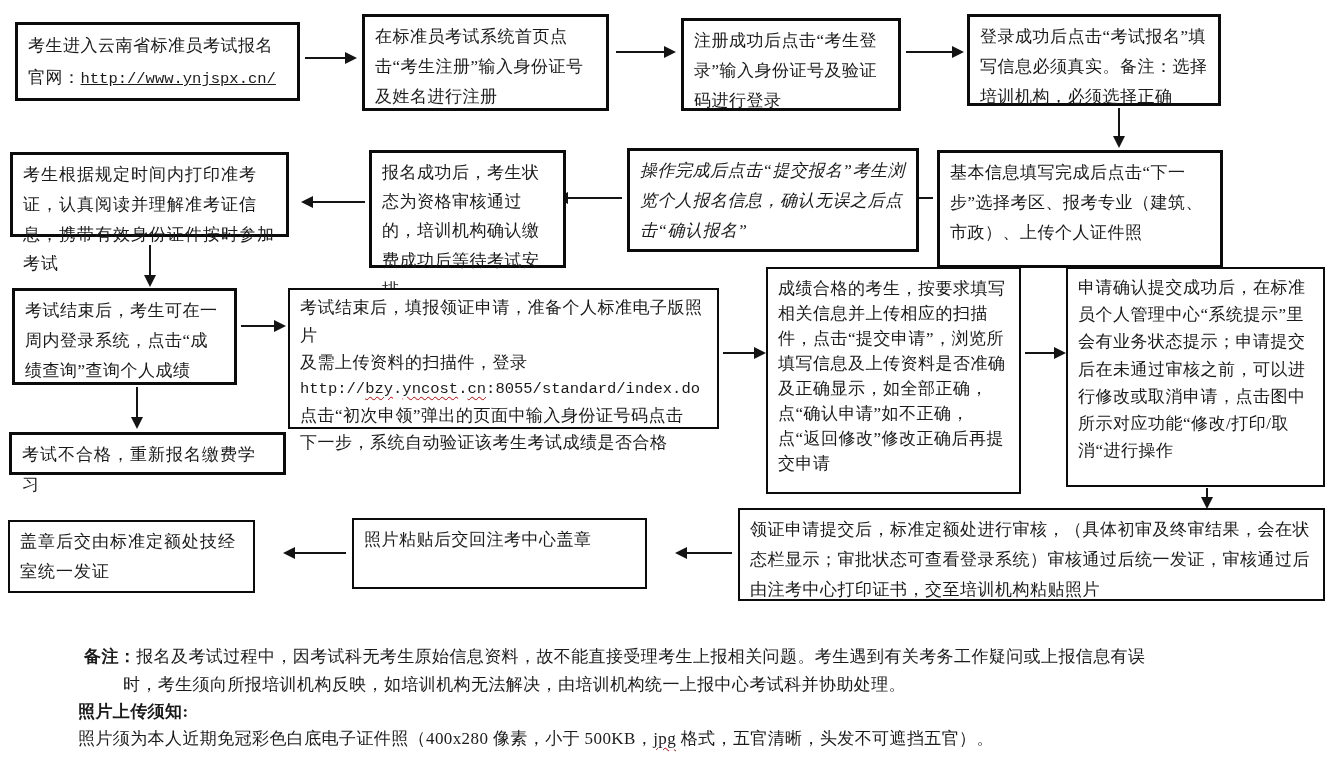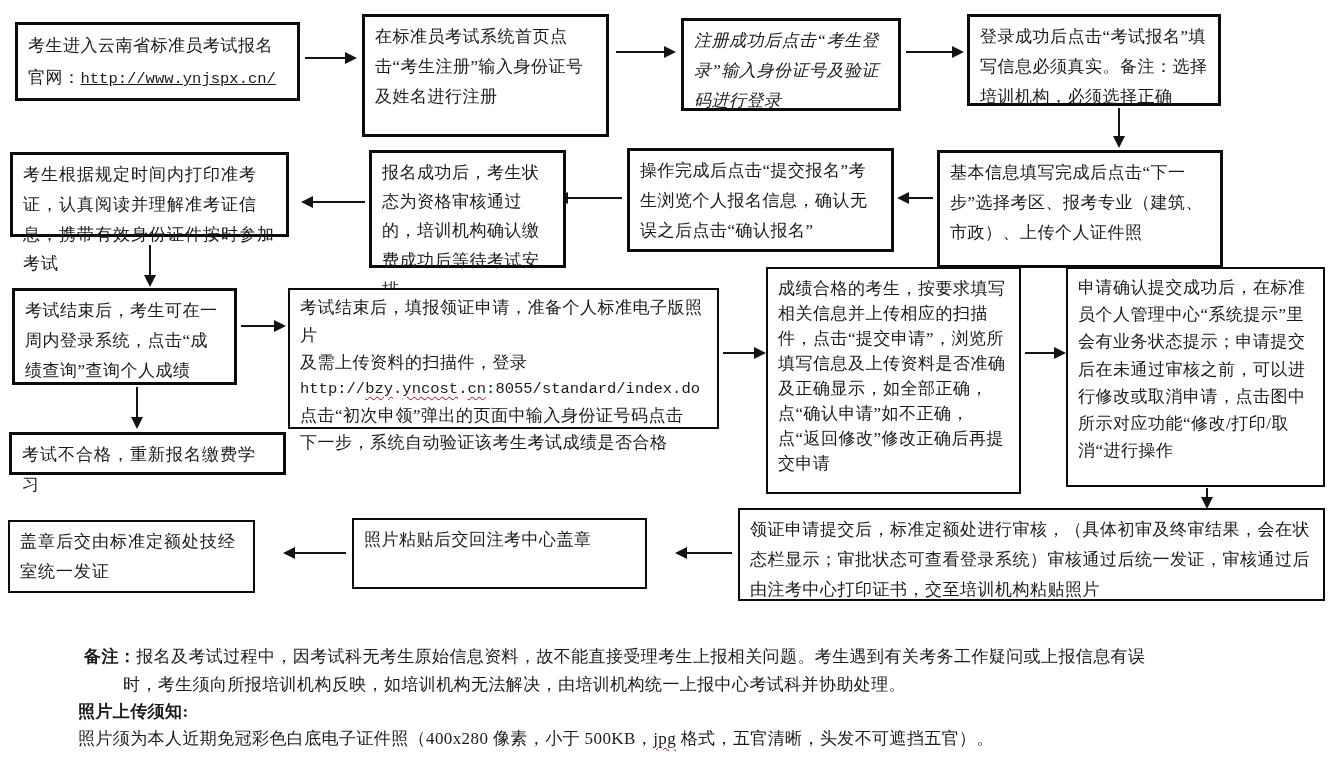--- a/index.html
+++ b/index.html
@@ -42,41 +42,41 @@
 </head>
 <body>
 
 <div class="canvas">
 
   <div class="box b3" style="left:15px; top:22px; width:285px; height:79px; line-height:1.9;">
     <span>考生进入云南省标准员考试报名官网：</span><span class="url ulink">http://www.ynjspx.cn/</span>
   </div>
   <div class="ar right" style="left:305px; top:57px; width:50px;"></div>
 
-  <div class="box b3" style="left:362px; top:14px; width:247px; height:123px;">
+  <div class="box b3" style="left:362px; top:14px; width:247px; height:97px;">
     <span>在标准员考试系统首页点击“考生注册”输入身份证号及姓名进行注册</span>
   </div>
   <div class="ar right" style="left:616px; top:51px; width:58px;"></div>
 
-  <div class="box b3" style="left:681px; top:18px; width:220px; height:93px;font-style:italic;">
+  <div class="box b3" style="left:681px; top:18px; width:220px; height:93px;">
     <span>注册成功后点击“考生登录”输入身份证号及验证码进行登录</span>
   </div>
   <div class="ar right" style="left:906px; top:51px; width:56px;"></div>
 
   <div class="box b3" style="left:967px; top:14px; width:254px; height:92px;">
     <span>登录成功后点击“考试报名”填写信息必须真实。备注：选择培训机构，必须选择正确</span>
   </div>
   <div class="ad" style="left:1118px; top:108px; height:38px;"></div>
 
   <div class="box b3" style="left:937px; top:150px; width:286px; height:118px;">
     <span>基本信息填写完成后点击“下一步”选择考区、报考专业（建筑、市政）、上传个人证件照</span>
   </div>
   <div class="ar left" style="left:899px; top:197px; width:34px;"></div>
 
-  <div class="box b3" style="left:627px; top:148px; width:267px; height:104px;">
+  <div class="box b3" style="left:627px; top:148px; width:292px; height:104px;font-style:italic;">
     <span>操作完成后点击“提交报名”考生浏览个人报名信息，确认无误之后点击“确认报名”</span>
   </div>
   <div class="ar left" style="left:558px; top:197px; width:64px;"></div>
 
   <div class="box b3" style="left:369px; top:150px; width:197px; height:118px; line-height:1.72;">
     <span>报名成功后，考生状态为资格审核通过的，培训机构确认缴费成功后等待考试安排</span>
   </div>
   <div class="ar left" style="left:303px; top:201px; width:62px;"></div>
 
   <div class="box b3" style="left:10px; top:152px; width:279px; height:85px; letter-spacing:1px;">

